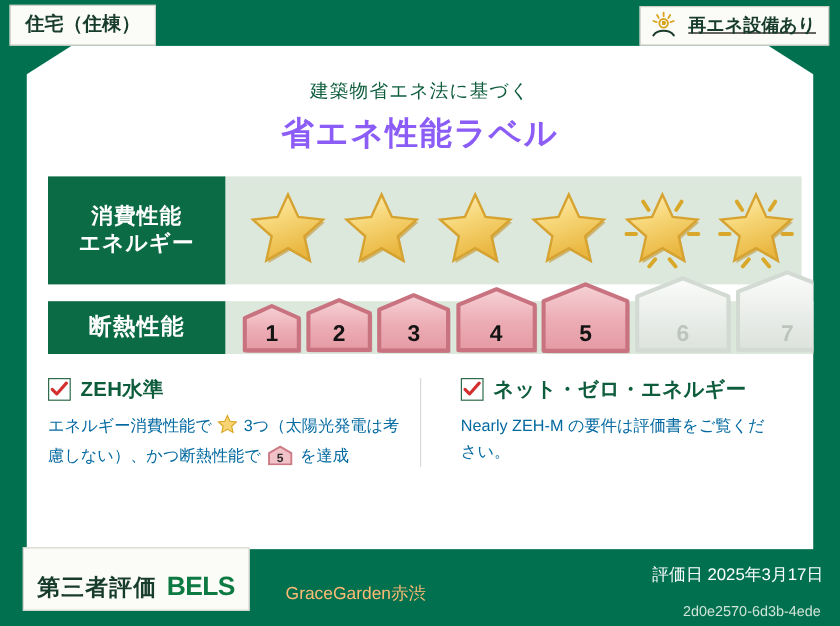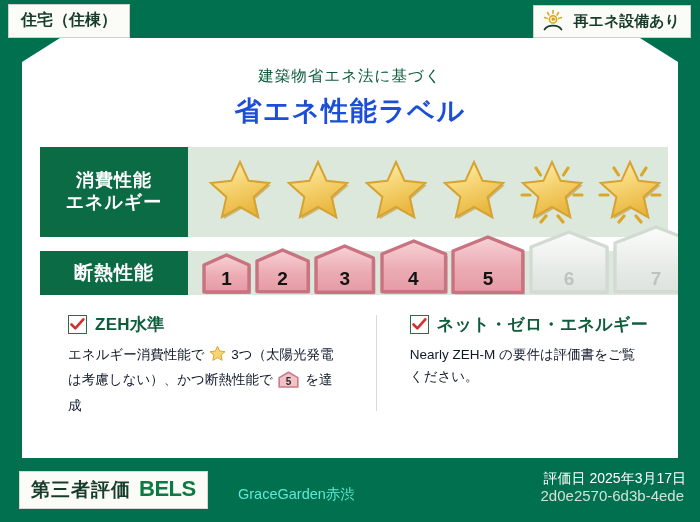--- a/index.html
+++ b/index.html
@@ -24,20 +24,21 @@
   .top-badge-left .txt {
     font-size: 16px; font-weight: bold; color: #173c2c;
     letter-spacing: 0px; white-space: nowrap; text-align: center;
   }
   .top-badge-right {
     position: absolute; right: 9px; top: 5px;
     background: #fbfbf7; border: 1px solid #cfcfc8;
     padding: 3px 10px 4px 8px;
     display: flex; align-items: center; gap: 6px;
     z-index: 6;
+    text-decoration: underline;
   }
   .top-badge-right .txt {
     font-size: 15px; font-weight: bold; color: #173c2c;
     white-space: nowrap;
   }
   .sun-icon { width: 26px; height: 24px; display:block; }
 
   
   #panel {
     position: absolute;
@@ -48,21 +49,21 @@
     z-index: 3;
   }
   
   .title-sub {
     text-align: center; margin-top: 28px;
     font-size: 15.5px; font-weight: normal; color: #0d5c3c;
     letter-spacing: 1px;
   }
   .title-main {
     text-align: center; margin-top: 6px;
-    font-size: 27px; font-weight: bold; color: #1d4ed8;
+    font-size: 27px; font-weight: bold; color: #8b5cf6;
     letter-spacing: 1.5px;
   }
 
   
   .metric-row {
     position: relative;
     margin: 0 18px;
     display: flex; align-items: stretch;
   }
   #row-energy { margin-top: 18px; height: 90px; }
@@ -131,21 +132,21 @@
     font-family: "Liberation Sans", sans-serif;
   }
   .house-num.on  { color: #131313; }
   .house-num.off { color: #bdc4bd; }
 
   
   .criteria {
     display: flex;
     margin: 18px 18px 0 18px;
   }
-  .crit-col { flex: 1 1 50%; padding-right: 12px; position: relative; margin-left: 28px; }
+  .crit-col { flex: 1 1 50%; padding-right: 12px; position: relative; }
   .crit-col + .crit-col { padding-left: 34px; }
   .crit-divider {
     position: absolute; left: 0; top: 2px; bottom: 6px;
     width: 1px; background: #d6ddd6;
   }
   .crit-head {
     display: flex; align-items: center; gap: 8px;
   }
   .checkbox {
     width: 19px; height: 19px; flex: 0 0 19px;
@@ -154,52 +155,52 @@
     position: relative;
   }
   .checkbox svg { position: absolute; left: 1px; top: 1px; }
   .crit-title {
     font-size: 17px; font-weight: bold; color: #0d5c3c;
     white-space: nowrap; letter-spacing: 0.3px;
   }
   .zehm-logo { margin-left: 4px; display: flex; align-items: center; }
   .crit-body {
     margin-top: 8px;
-    font-size: 13.5px; color: #0f172a; line-height: 1.62;
+    font-size: 13.5px; color: #0369a1; line-height: 1.62;
   }
   .crit-body .inline-star { vertical-align: -3px; margin: 0 1px; }
   .crit-body .inline-house { vertical-align: -4px; margin: 0 2px; }
 
   
   #footer {
     position: absolute; left: 0; right: 0; bottom: 0;
     height: 64px;
     z-index: 5;
   }
   .bels-box {
     position: absolute; left: 19px; bottom: 13px;
     background: #fbfbf7; border: 1px solid #d8d8d0;
-    padding: 4px 11px 5px 11px;
+    padding: 19px 11px 5px 11px;
     display: flex; align-items: baseline; gap: 8px;
   }
   .bels-jp { font-size: 19px; font-weight: bold; color: #173c2c; letter-spacing: 1px;}
   .bels-en { font-size: 22px; font-weight: bold; color: #0d7a43; letter-spacing: -0.5px;}
   .project-name {
     position: absolute; left: 238px; bottom: 18px;
-    color: #5eead4; font-size: 14.5px;
+    color: #fdba74; font-size: 14.5px;
     white-space: nowrap;
   }
   .eval-date {
     position: absolute; right: 14px; bottom: 34px;
     color: #ffffff; font-size: 14px; text-align: right;
     white-space: nowrap;
   }
   .eval-id {
-    position: absolute; right: 16px; bottom: 18px;
-    color: #cfe3d8; font-size: 15px; text-align: right;
+    position: absolute; right: 16px; bottom: 6px;
+    color: #cfe3d8; font-size: 12px; text-align: right;
     white-space: nowrap;
   }
 </style>
 </head>
 <body>
 
 <div id="label-root">
 
   <div class="top-badge-left">
     <span class="txt">住宅（住棟）</span>

